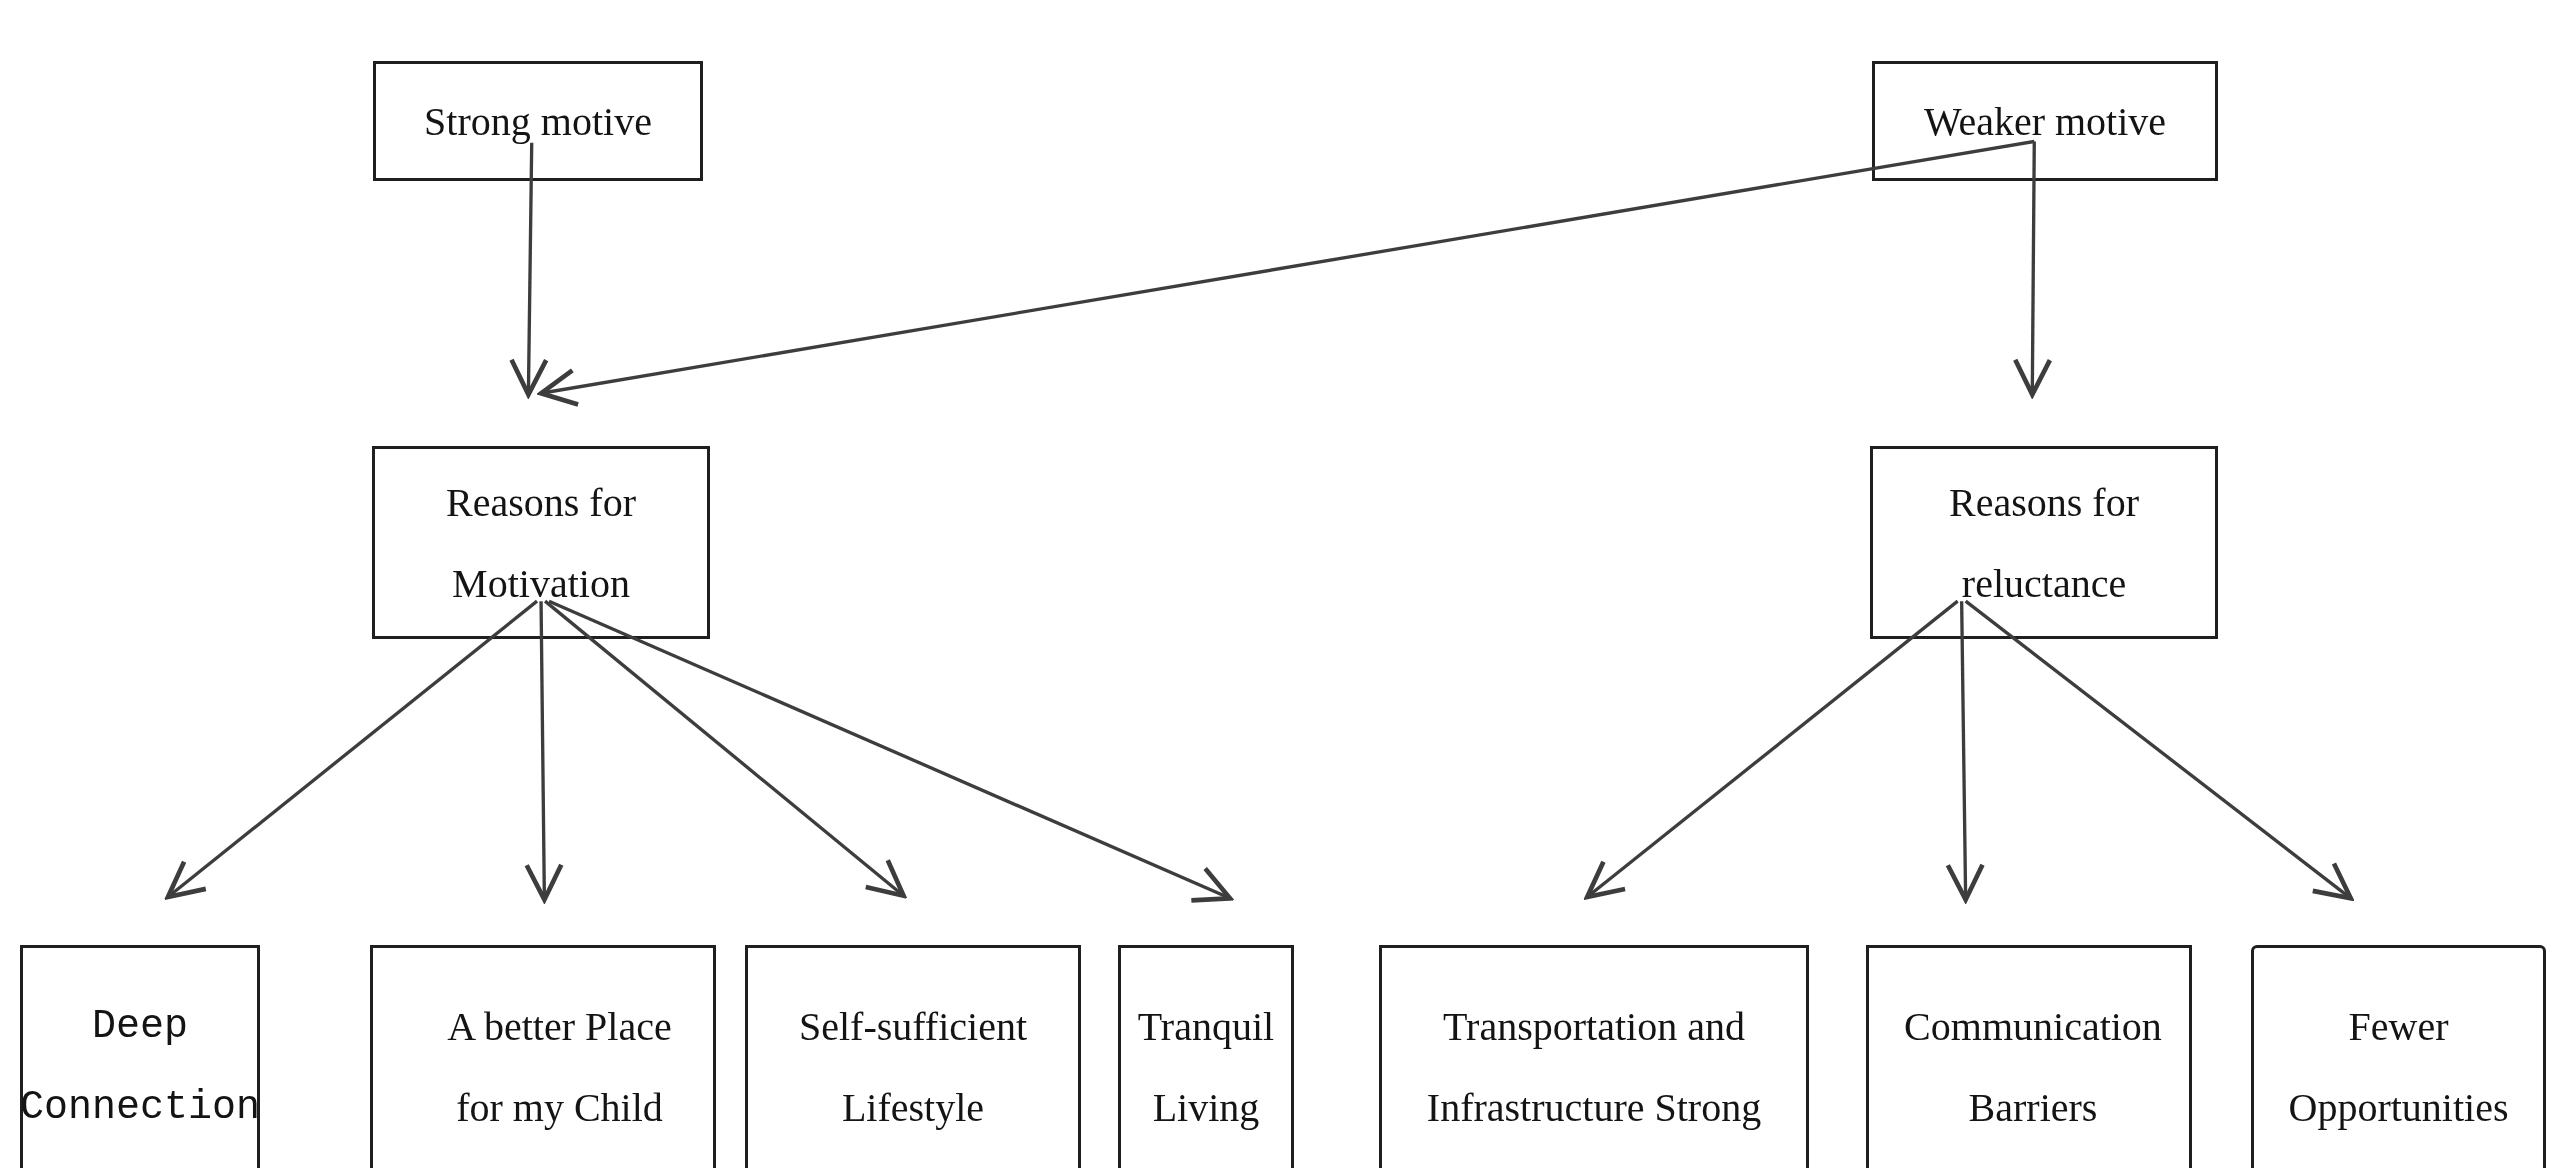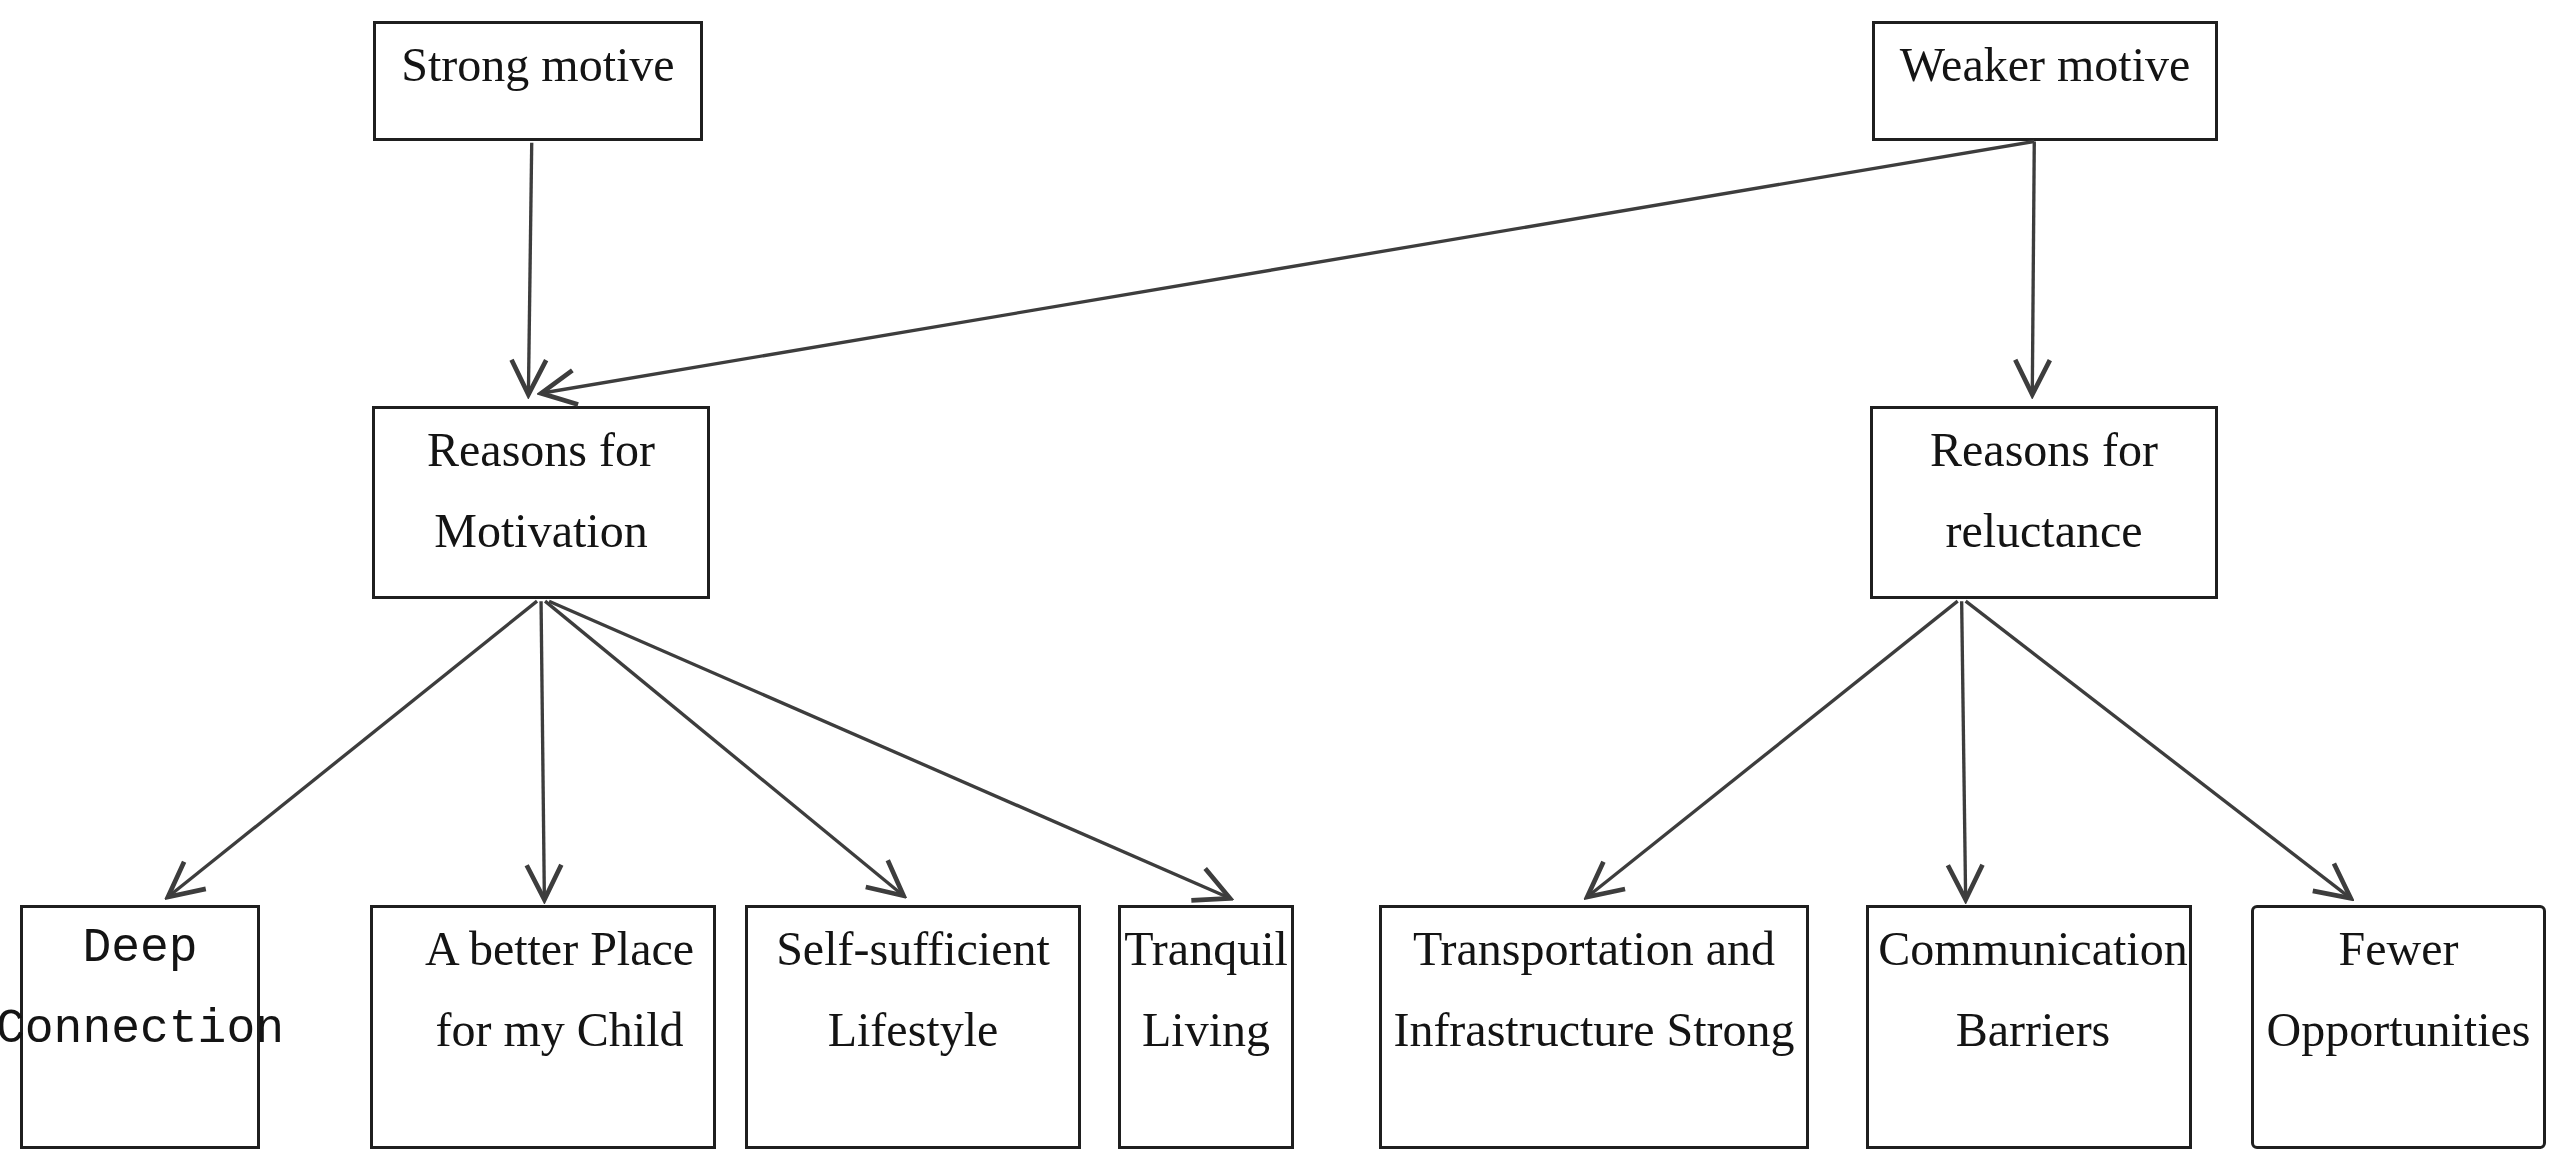--- a/index.html
+++ b/index.html
@@ -19,23 +19,24 @@
   }
   .node {
     position: absolute;
     box-sizing: border-box;
     border: 3.3px solid #1f1f1f;
     background: #ffffff;
     color: #141414;
     display: flex;
     flex-direction: column;
     align-items: center;
-    justify-content: flex-start;
+    justify-content: center;
     text-align: center;
-    font-size: 48px;
+    font-size: 40px;
+    margin-top: 40px;
   }
   .node .line {
     display: block;
     line-height: 81px;
     white-space: nowrap;
   }
   
   .n-strong      { left: 373px;  top: 21.3px;   width: 330px; height: 120px; }
   .n-weaker      { left: 1872px; top: 21.3px;   width: 346px; height: 120px; }
   

